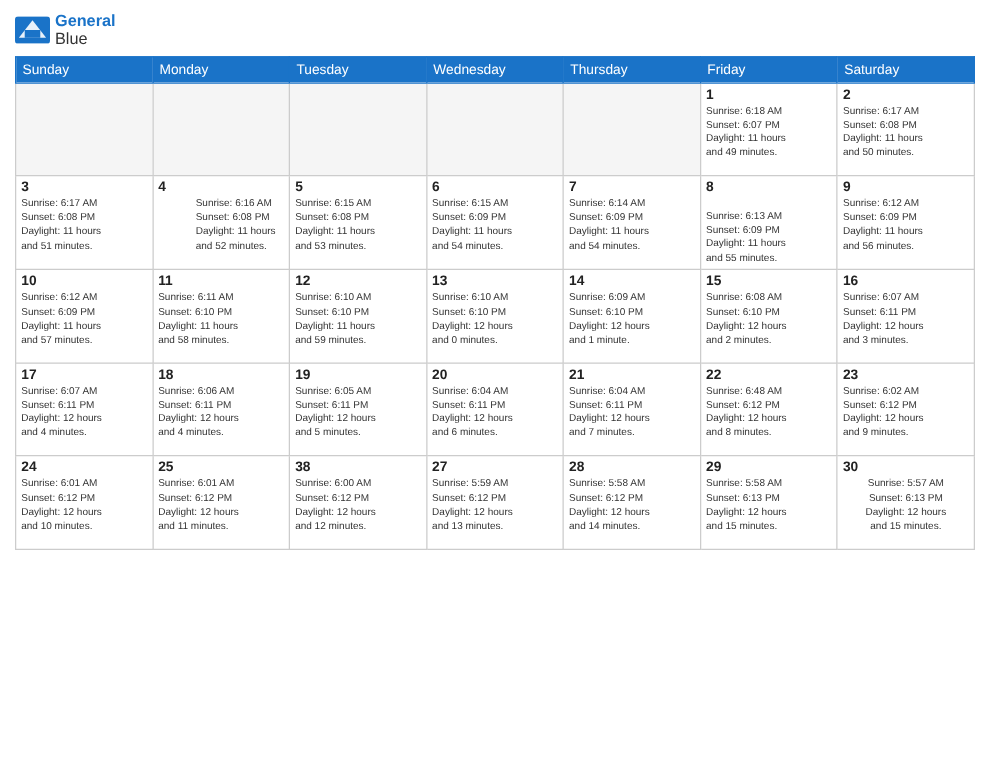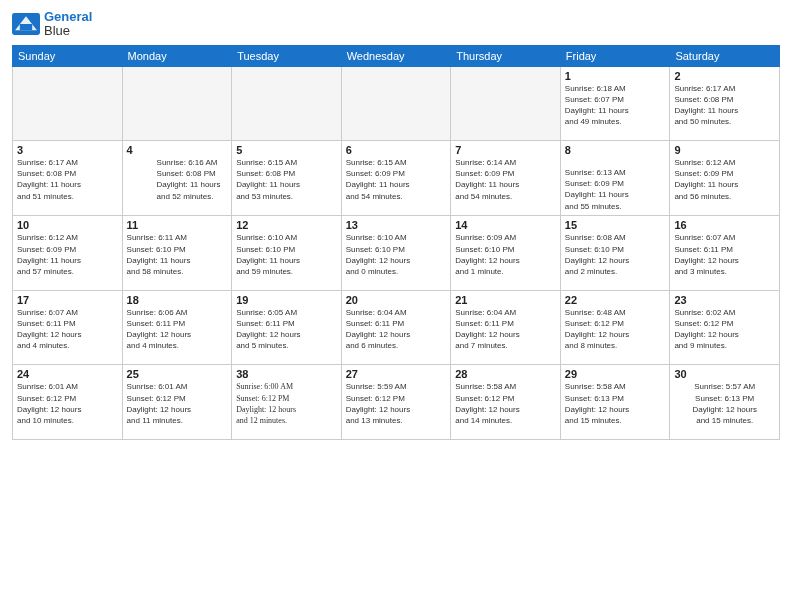--- a/index.html
+++ b/index.html
@@ -314,21 +314,21 @@
           </td>
           <td>
             <span class="day-num">25</span>
             <div class="day-info" style="white-space: pre-line;">Sunrise: 6:01 AM
 Sunset: 6:12 PM
 Daylight: 12 hours
 and 11 minutes.</div>
           </td>
           <td>
             <span class="day-num">38</span>
-            <div class="day-info" style="white-space: pre-line; font-family: Liberation Serif, serif;">Sunrise: 6:00 AM
+            <div class="day-info" style="white-space: pre-line;">Sunrise: 6:00 AM
 Sunset: 6:12 PM
 Daylight: 12 hours
 and 12 minutes.</div>
           </td>
           <td>
             <span class="day-num">27</span>
             <div class="day-info" style="white-space: pre-line;">Sunrise: 5:59 AM
 Sunset: 6:12 PM
 Daylight: 12 hours
 and 13 minutes.</div>

